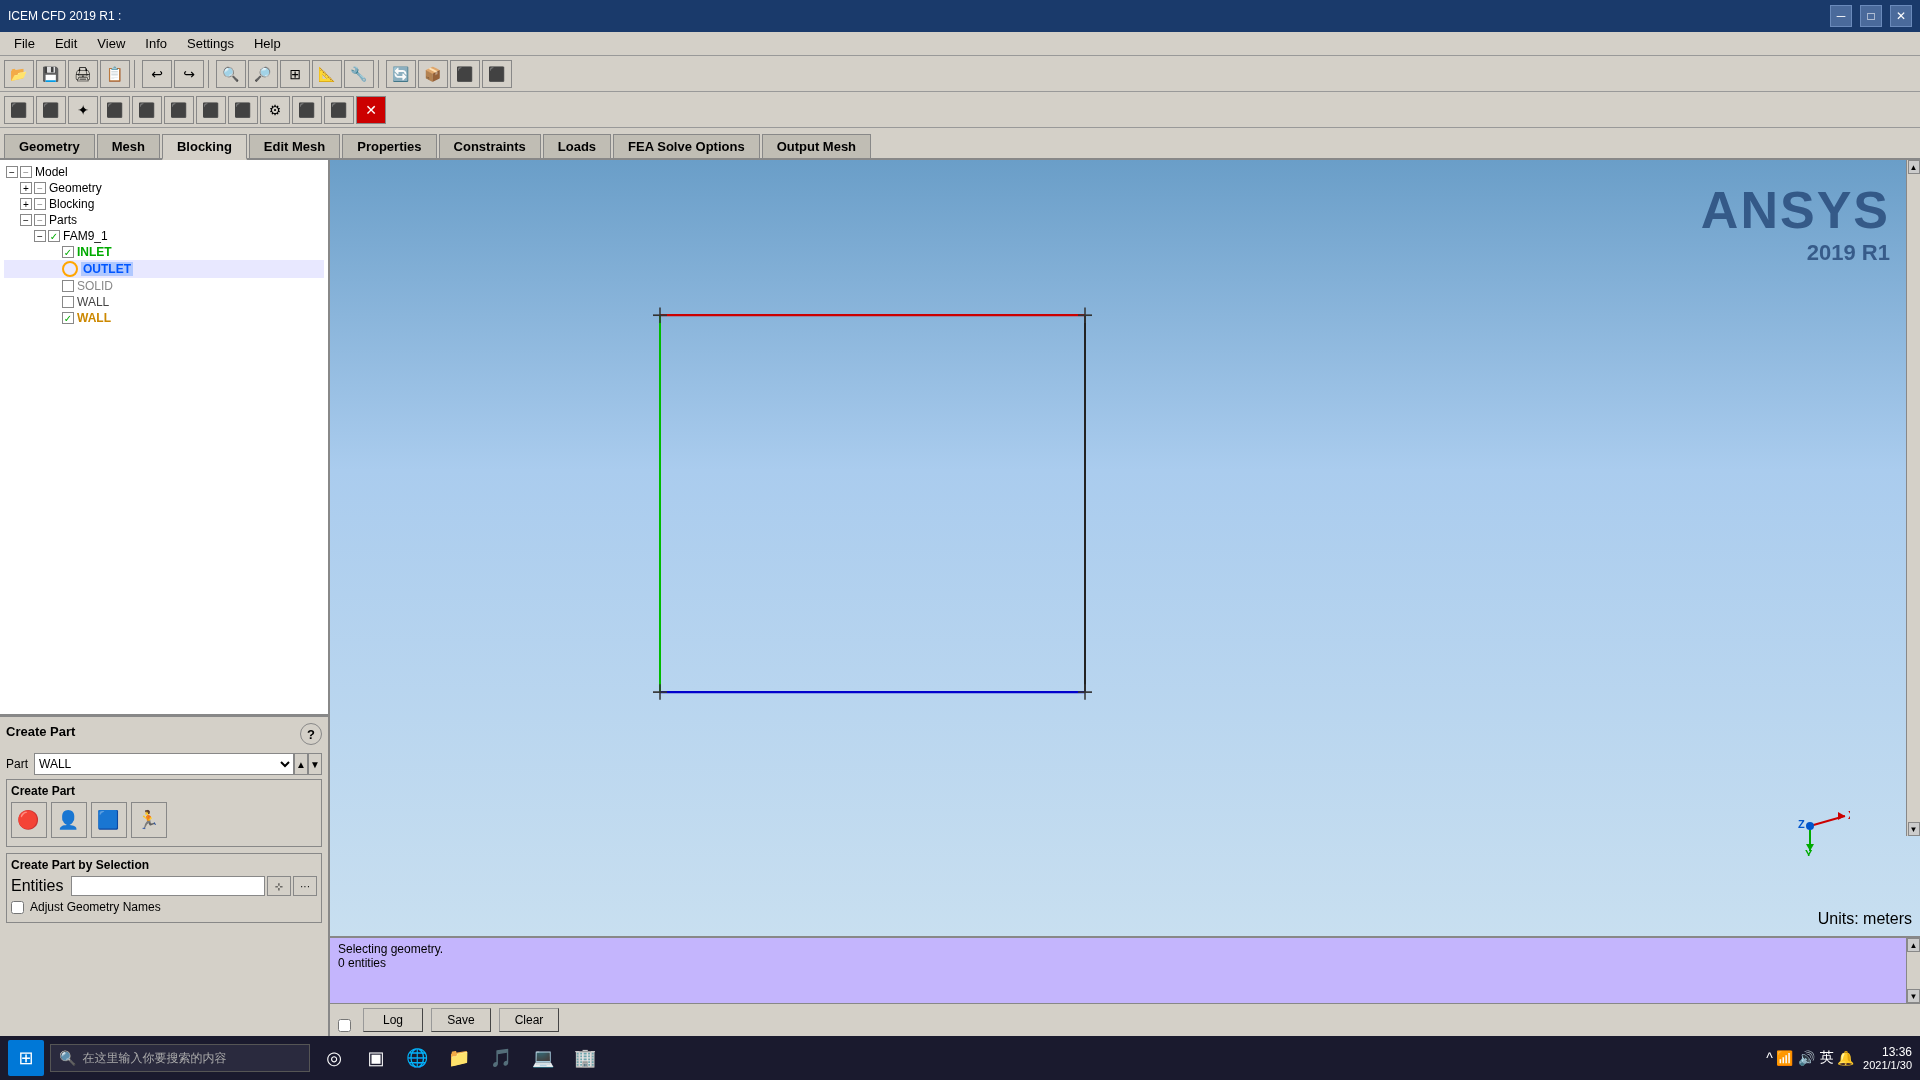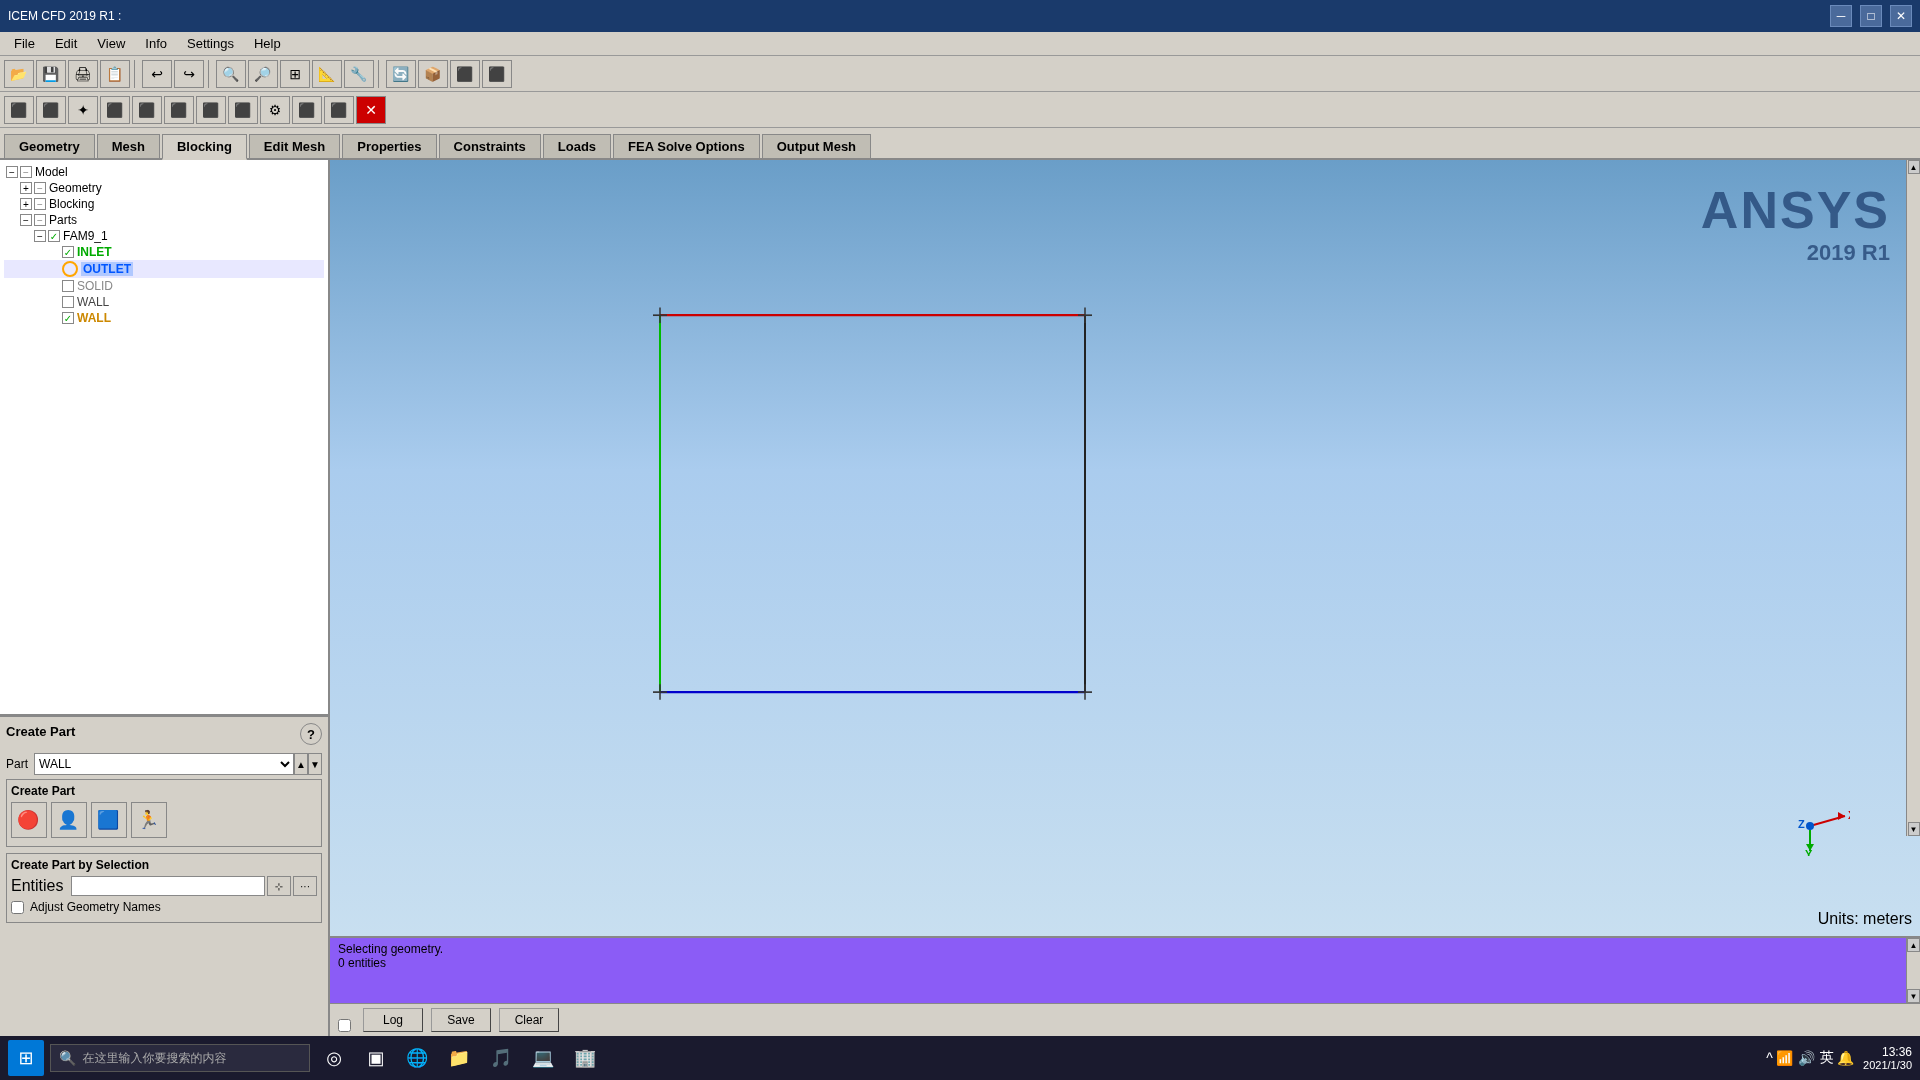--- a/index.html
+++ b/index.html
@@ -224,21 +224,21 @@
       position: absolute;
       bottom: 8px;
       right: 8px;
       color: #000;
       font-size: 16px;
     }
 
     
     #log-panel {
       height: 100px;
-      background: #8b5cf6;
+      background: #c4b5fd;
       border-top: 2px solid #888;
       display: flex;
       flex-direction: column;
     }
     #log-content {
       flex: 1;
       padding: 4px 8px;
       font-size: 12px;
       overflow: auto;
     }

